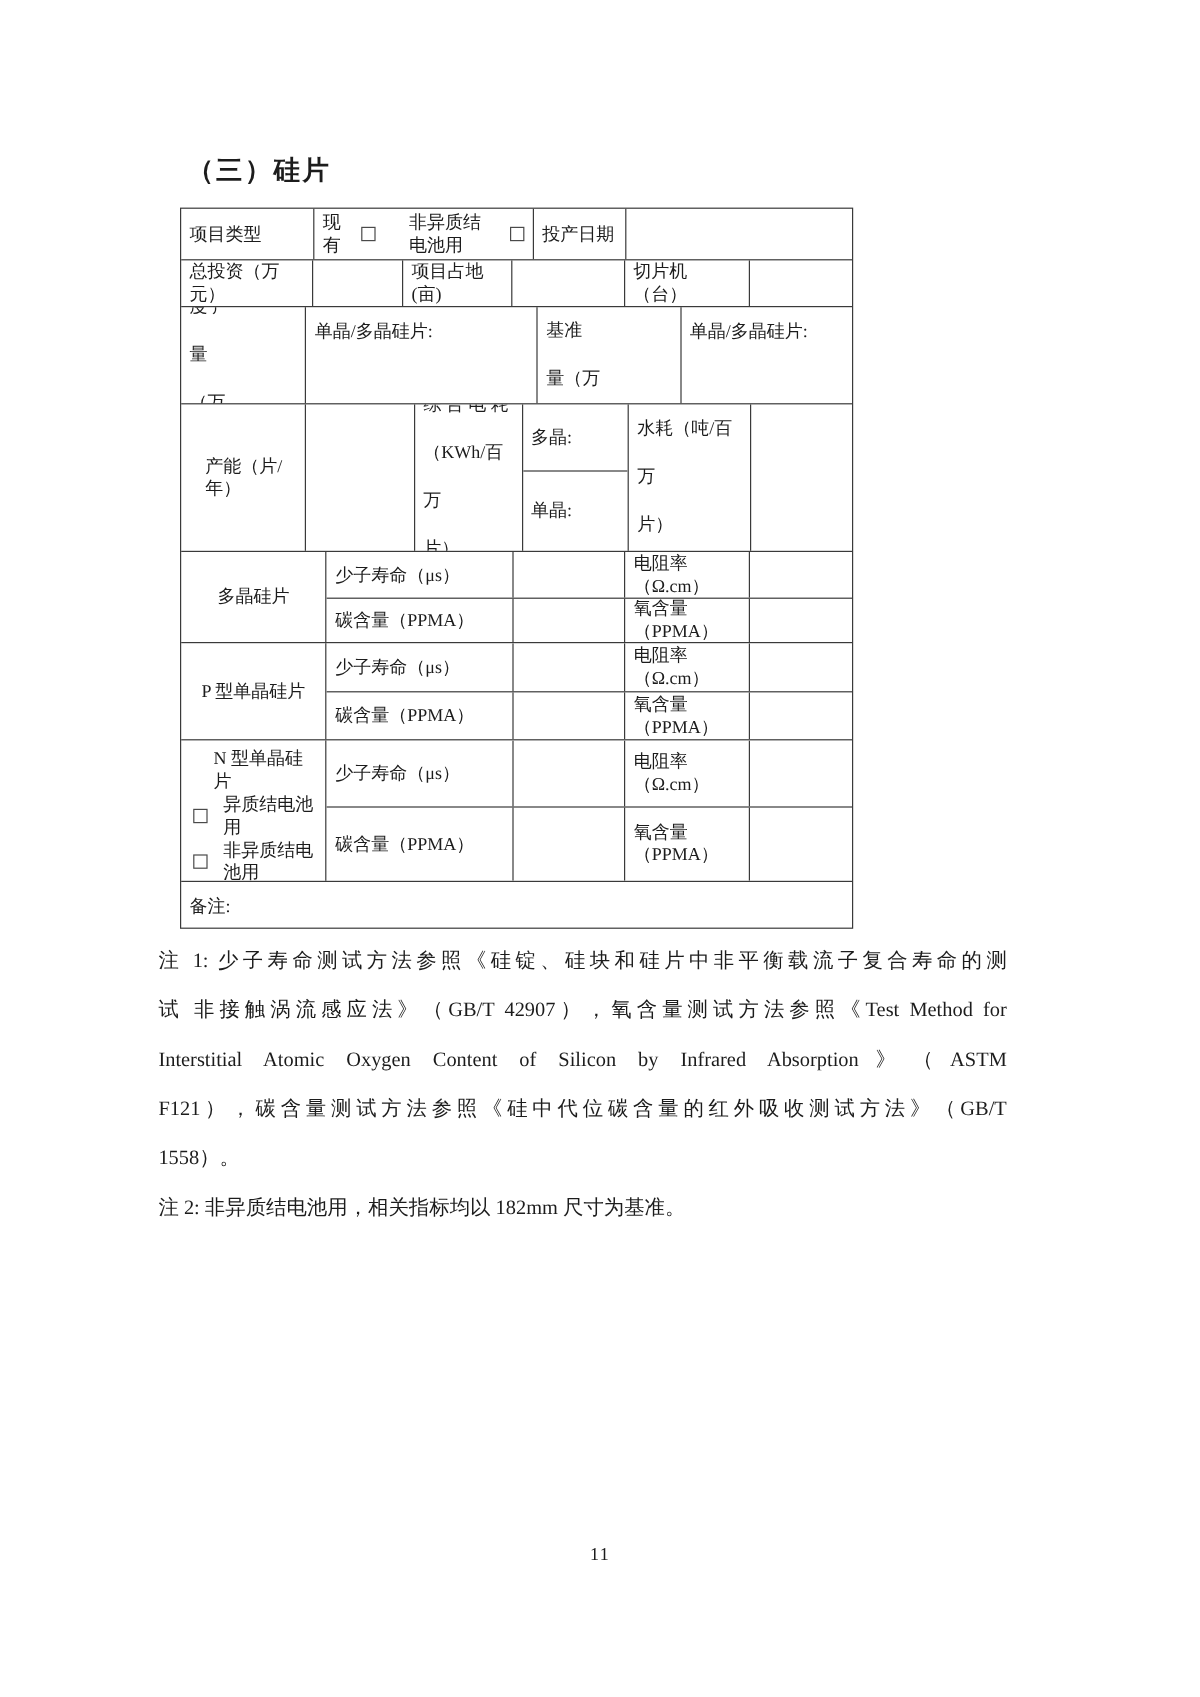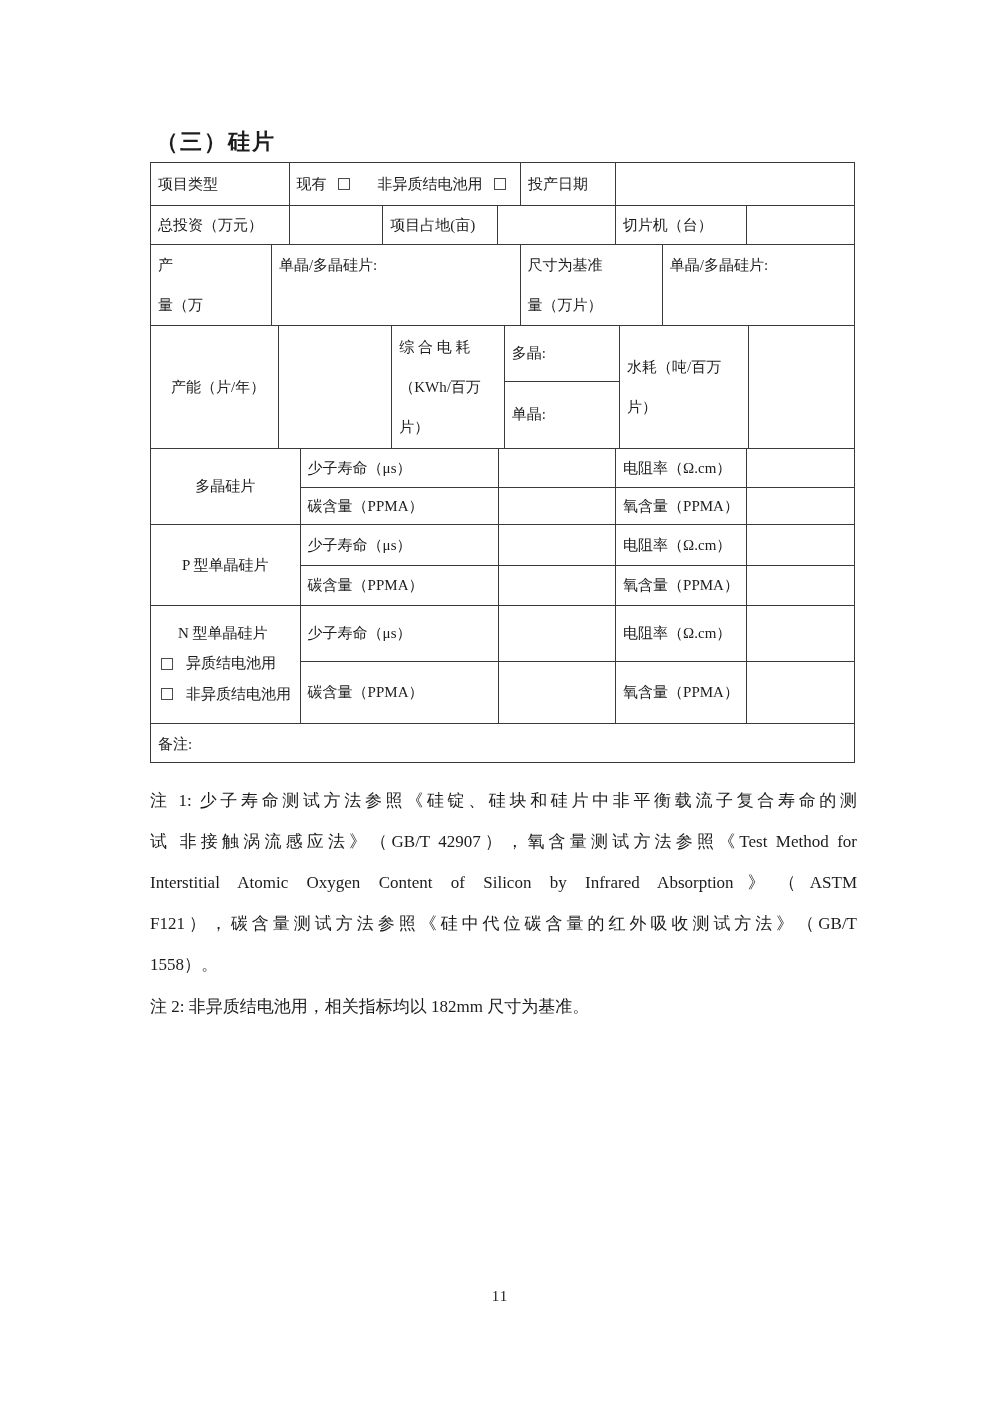--- a/index.html
+++ b/index.html
@@ -6,21 +6,21 @@
   body {
     width:1000px; height:1414px; background:#ffffff; position:relative;
     font-family:"Liberation Serif","DejaVu Serif",serif; color:#1c1c1c;
     overflow:hidden;
   }
   .title {
     position:absolute; left:156px; top:127px;
     font-size:22px; font-weight:bold; letter-spacing:2px;
   }
   .tbl {
-    position:absolute; left:150px; top:162px; width:705px; height:601px;
+    position:absolute; left:150px; top:173px; width:561px; height:601px;
     border:1.5px solid #3a3a3a; box-sizing:border-box; font-size:15px;
   }
   .band { display:flex; box-sizing:border-box; border-top:1px solid #3a3a3a; }
   .band.first { border-top:none; }
   .c {
     box-sizing:border-box; border-left:1px solid #3a3a3a;
     display:flex; align-items:center; padding:0 7px; overflow:hidden;
   }
   .c.nb { border-left:none; }
   .pre { white-space:pre-line; }
@@ -47,21 +47,21 @@
   .cb.after { margin-left:11px; }
   .cb.lead { margin-right:13px; }
   .optgap { margin-left:28px; }
   .ncell {
     flex-direction:column; align-items:flex-start; justify-content:space-evenly;
     padding:6px 4px 8px 10px;
   }
   .ncell .l1 { padding-left:17px; }
   .ncell .optline { display:flex; align-items:center; }
   .notes {
-    position:absolute; left:150px; top:780px; width:707px;
+    position:absolute; left:132px; top:780px; width:707px;
     font-size:17px; line-height:41px;
   }
   .nline { text-align:justify; }
   .nline.just { text-align-last:justify; }
   .note2 { margin-top:1px; }
   .pageno {
     position:absolute; top:1288px; left:0; width:100%;
     text-align:center; font-size:15px; letter-spacing:1px;
   }
 </style>

